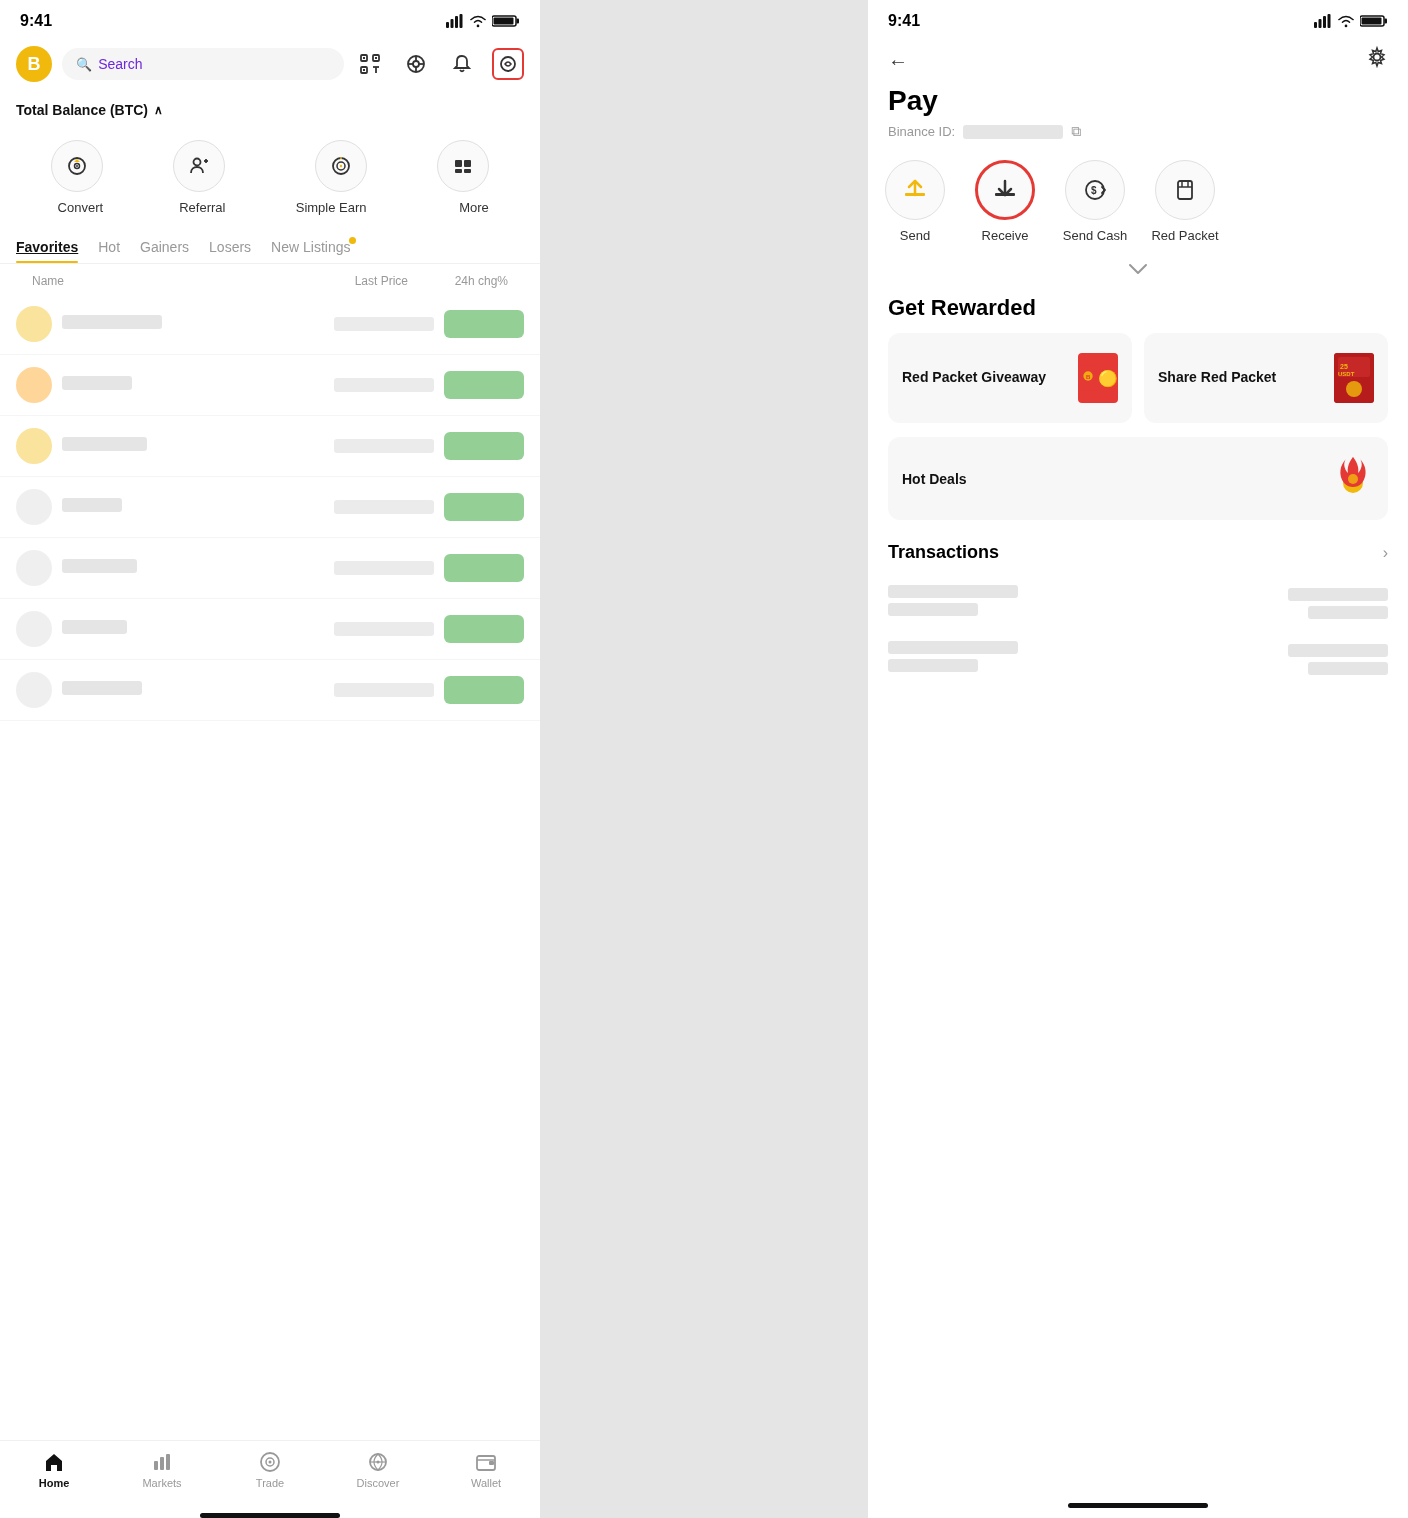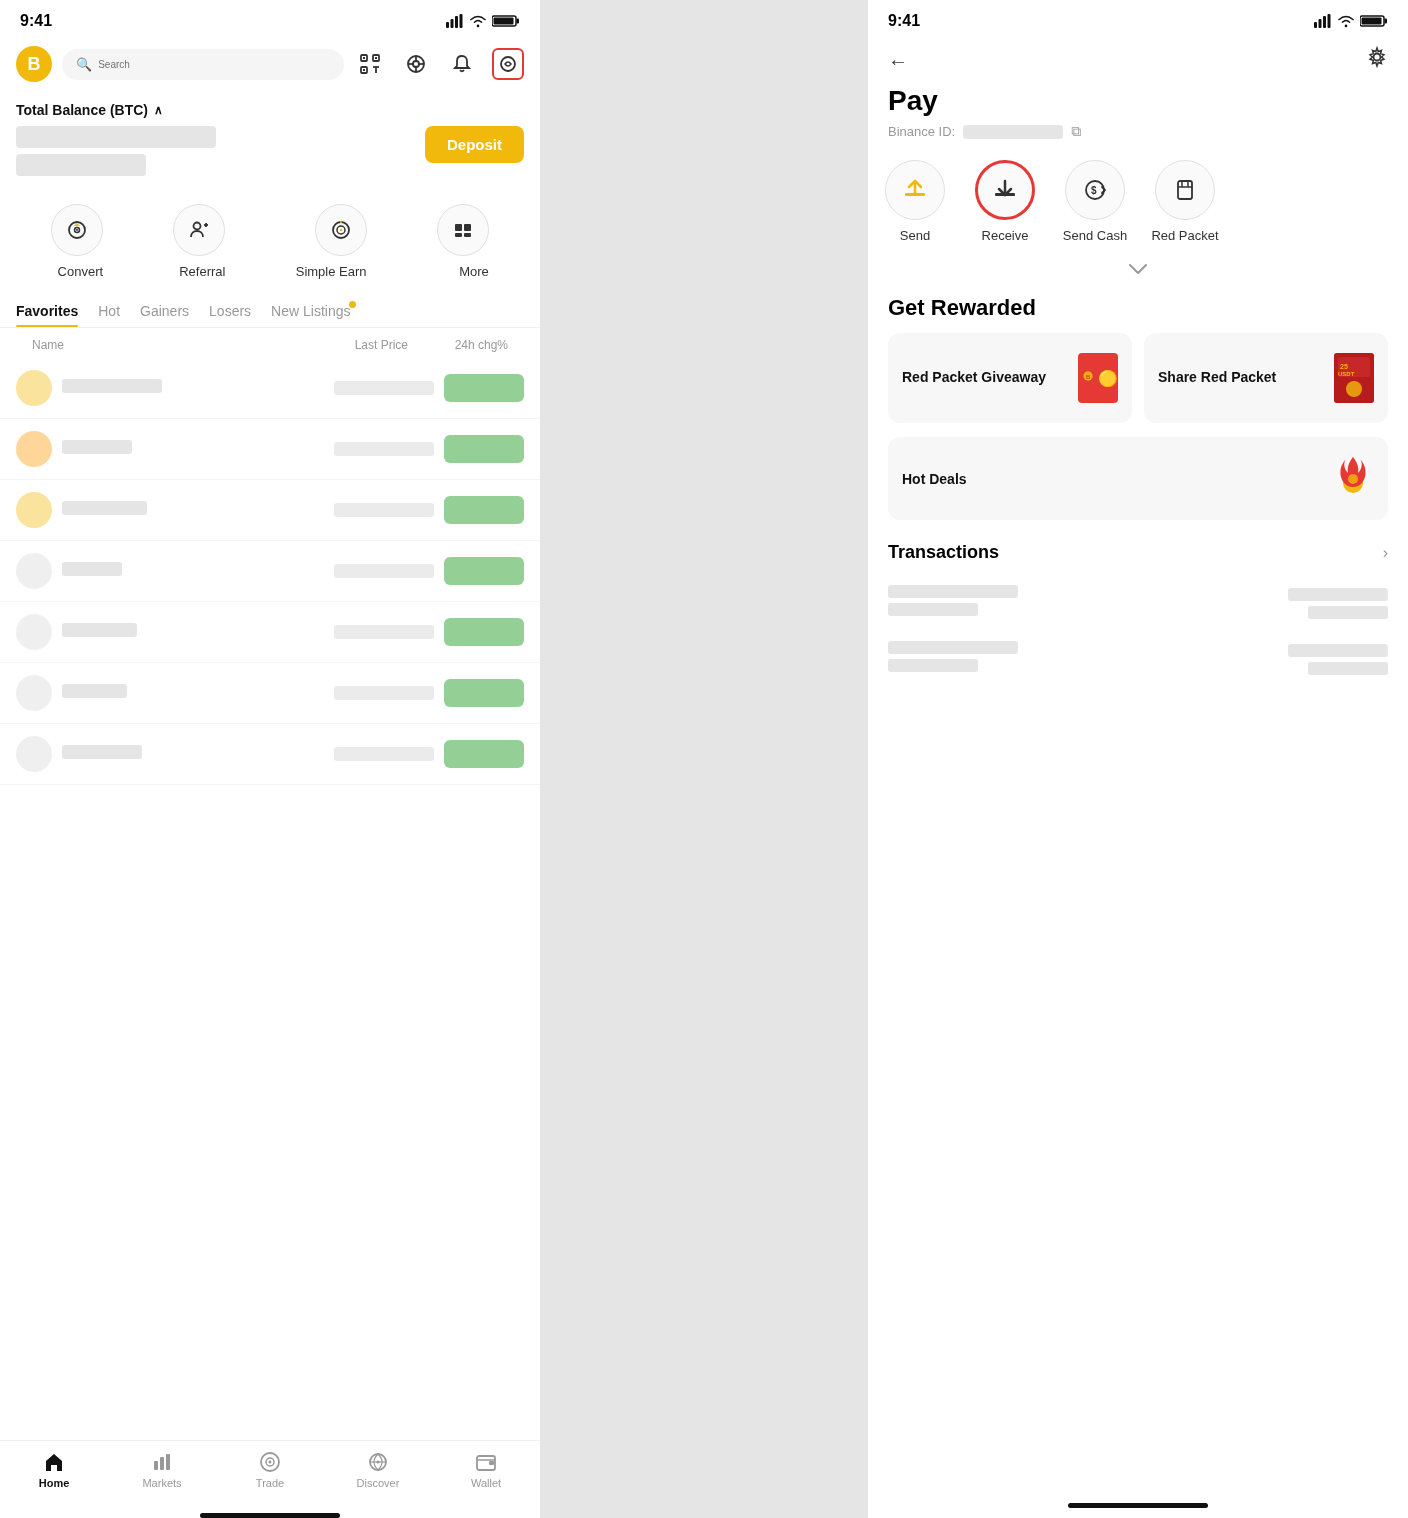--- a/index.html
+++ b/index.html
@@ -76,21 +76,21 @@
     .search-bar {
       flex: 1;
       background: #f5f5f5;
       border-radius: 20px;
       display: flex;
       align-items: center;
       padding: 8px 14px;
       gap: 6px;
     }
     .search-icon-small { color: #999; font-size: 13px; }
-    .search-placeholder { color: #737373; font-size: 10px; }
+    .search-placeholder { color: #6d28d9; font-size: 14px; }
     .topbar-icons {
       display: flex;
       align-items: center;
       gap: 14px;
     }
     .topbar-icon {
       width: 32px;
       height: 32px;
       display: flex;
       align-items: center;
@@ -184,20 +184,21 @@
     .tab-item {
       padding: 8px 0;
       font-size: 14px;
       color: #999;
       cursor: pointer;
       position: relative;
     }
     .tab-item.active {
       color: #111;
       font-weight: 700;
+      text-decoration: underline;
     }
     .tab-item.active::after {
       content: '';
       position: absolute;
       bottom: 0;
       left: 0;
       right: 0;
       height: 2.5px;
       background: #F0B90B;
       border-radius: 2px;
@@ -572,27 +573,20 @@
           </svg>
         </div>
       </div>
     </div>
 
     <div class="balance-section">
       <div class="balance-label">
         <span>Total Balance (BTC)</span>
         <span class="balance-label-caret">∧</span>
       </div>
-      <div class="balance-row">
-        <div class="balance-values">
-          <div class="blurred-block w1"></div>
-          <div class="blurred-block w2"></div>
-        </div>
-        <button class="deposit-btn">Deposit</button>
-      </div>
     </div>
 
     <div class="quick-actions">
       <div class="quick-action-item">
         <div class="quick-action-icon">
           <svg width="22" height="22" viewBox="0 0 22 22">
             <circle cx="11" cy="11" r="8" fill="none" stroke="#333" stroke-width="1.8"></circle>
             <path d="M8 7 L14 7 L11 4Z" fill="#F0B90B"></path>
             <circle cx="11" cy="11" r="2.5" fill="none" stroke="#333" stroke-width="1.5"></circle>
             <circle cx="11" cy="11" r="1" fill="#333"></circle>

